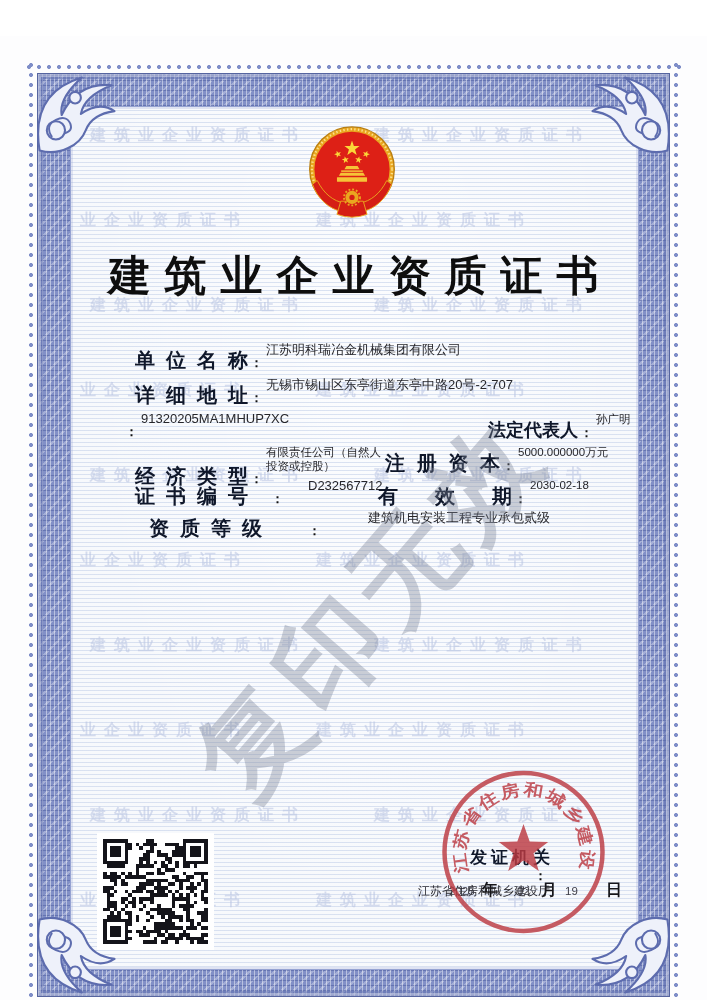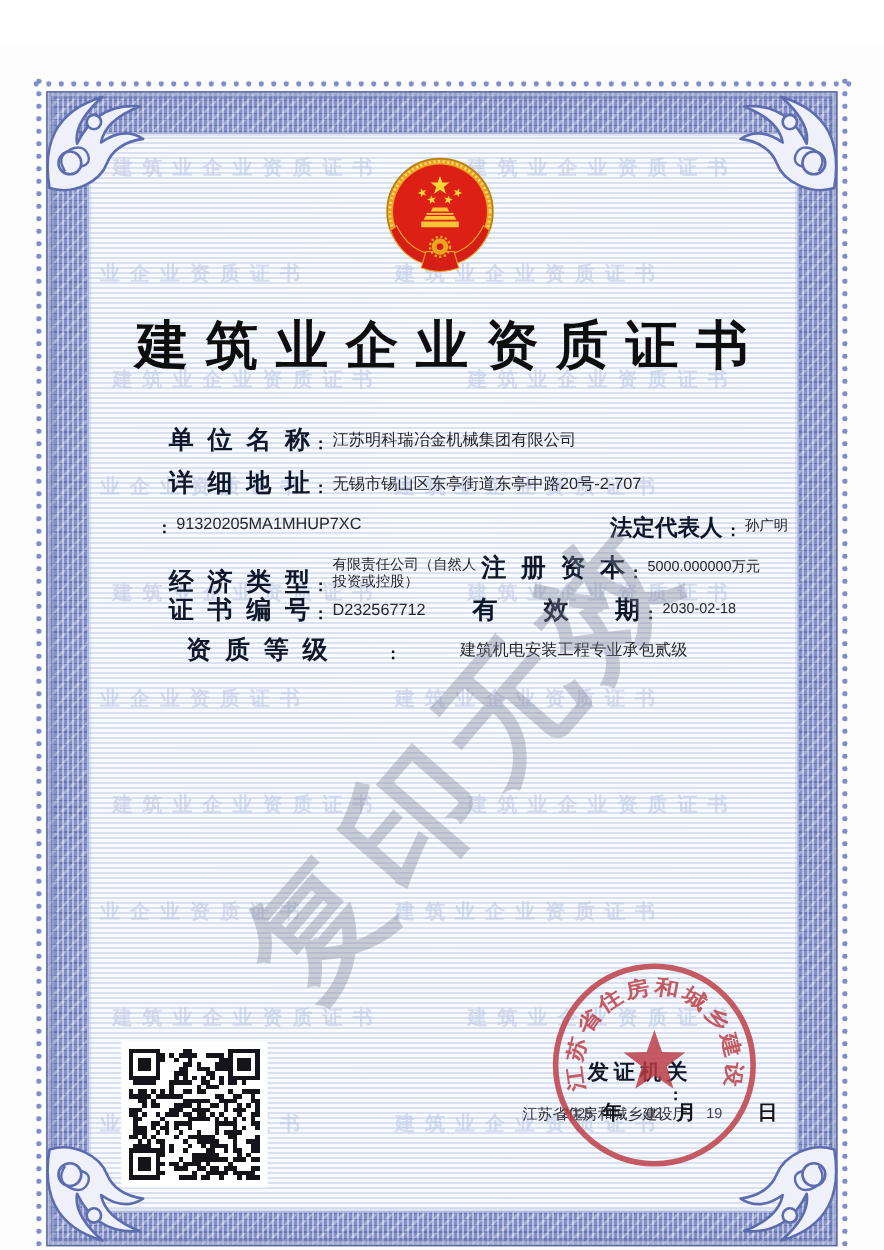--- a/index.html
+++ b/index.html
@@ -51,21 +51,21 @@
   .emblem{position:absolute;left:305px;top:88px;width:94px;height:98px;z-index:4;}
   .title{position:absolute;left:0;right:0;top:212px;z-index:4;text-align:center;
     font-size:42px;font-weight:900;color:#0e0e0e;letter-spacing:14px;text-indent:14px;}
 
   
   .fg{position:absolute;display:flex;align-items:flex-end;z-index:4;}
   .fl{font-weight:bold;font-size:20px;line-height:21px;color:#0f172a;
       text-align:justify;text-align-last:justify;flex:none;}
   .w113{width:113px;} .w186{width:186px;} .w90{width:90px;font-size:18px;} .w115{width:115px;} .w134{width:134px;}
   .colon{font-weight:bold;font-size:13px;line-height:17px;margin:0 3px 0 2px;color:#121212;flex:none;}
-  .fv{font-size:13px;line-height:15px;color:#26262b;padding-bottom:4px;}
+  .fv{font-size:13px;line-height:15px;color:#26262b;padding-bottom:14px;}
   .fv.small{font-size:11.5px;line-height:14px;width:126px;}
   .fv.tiny{font-size:11.5px;}
 
   
   .wm-diagonal{position:absolute;left:96px;top:500px;width:552px;z-index:5;text-align:center;
     font-family:"DejaVu Serif",serif;font-size:106px;letter-spacing:10px;font-weight:bold;
     color:rgba(124,131,150,.38);transform:rotate(-49deg);pointer-events:none;white-space:nowrap;}
 
   
   .qr-wrap{position:absolute;left:97px;top:797px;width:117px;height:117px;background:#ffffff;z-index:6;
@@ -222,21 +222,21 @@
   <div class="fg" style="left:135px;top:409px;">
     <span class="fl w113">经济类型</span>
     <span class="colon">：</span>
     <span class="fv small">有限责任公司（自然人投资或控股）</span>
   </div>
   <div class="fg" style="left:385px;top:409px;">
     <span class="fl w115">注册资本</span>
     <span class="colon">：</span>
     <span class="fv tiny">5000.000000万元</span>
   </div>
-  <div class="fg" style="left:135px;top:442px;">
+  <div class="fg" style="left:135px;top:442px;gap:21px;">
     <span class="fl w113">证书编号</span>
     <span class="colon">：</span>
     <span class="fv">D232567712</span>
   </div>
   <div class="fg" style="left:378px;top:442px;">
     <span class="fl w134">有效期</span>
     <span class="colon">：</span>
     <span class="fv tiny">2030-02-18</span>
   </div>
   <div class="fg" style="left:149px;top:474px;gap:44px;">

